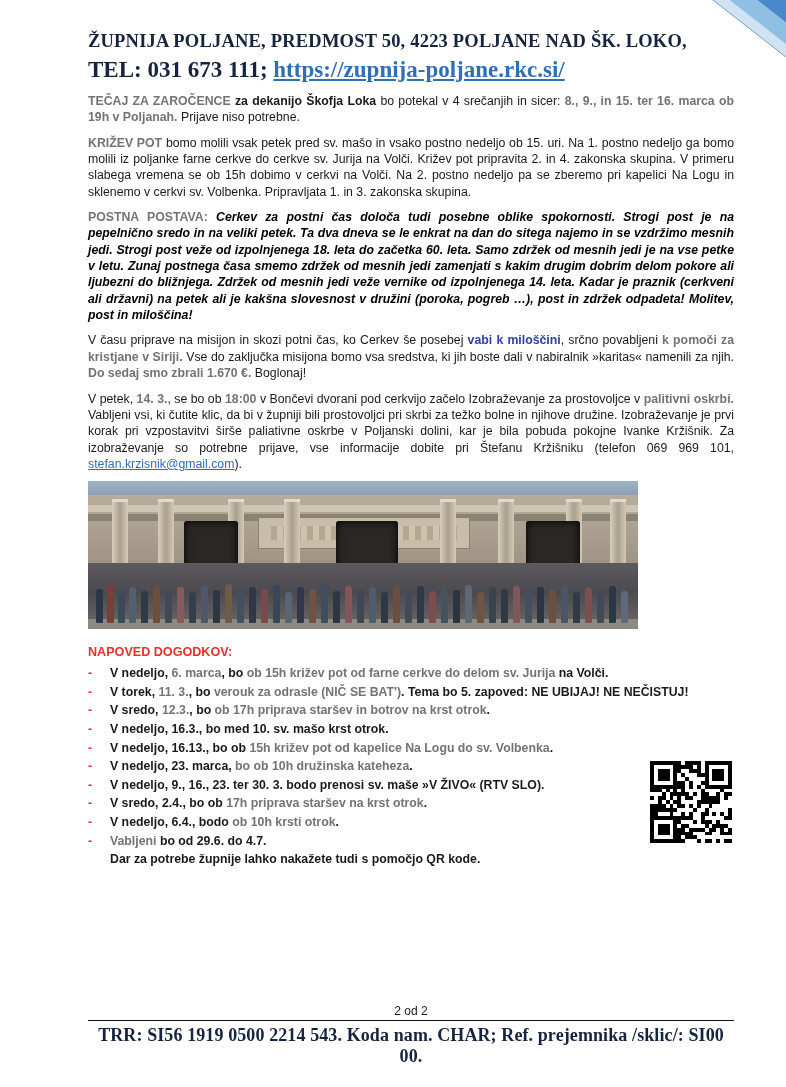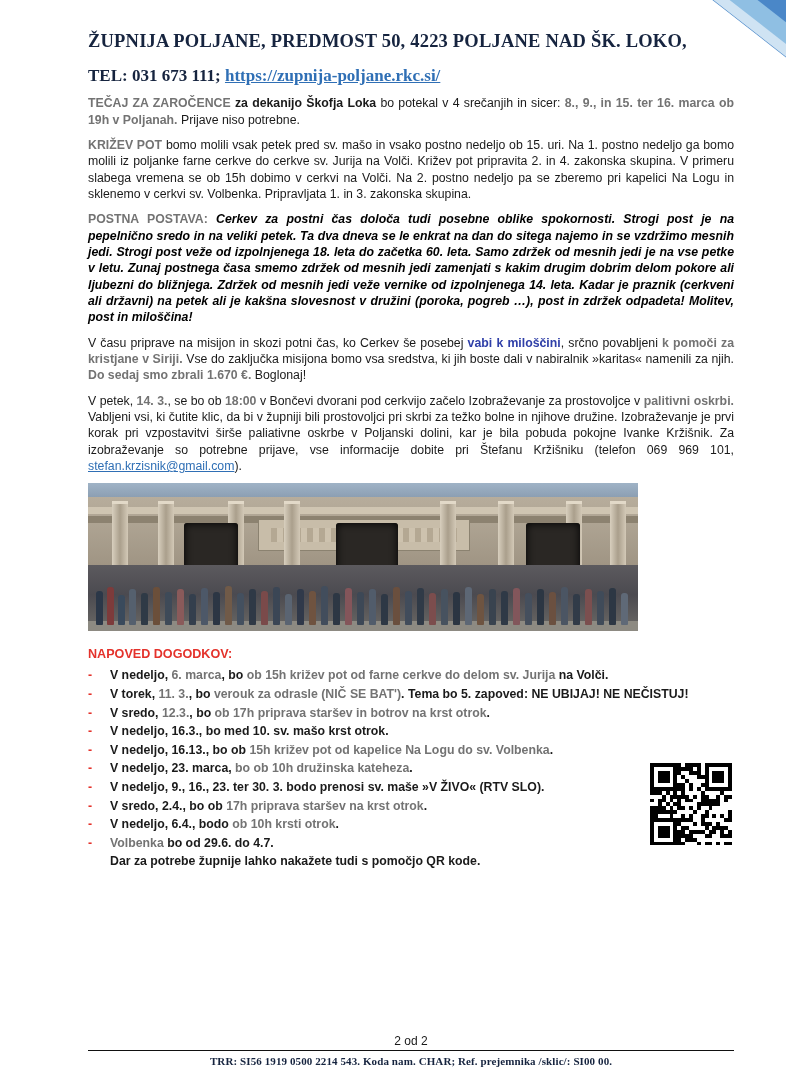--- a/index.html
+++ b/index.html
@@ -70,24 +70,24 @@
     font-family: "Liberation Serif", serif;
     font-weight: bold;
     font-size: 18.5px;
     letter-spacing: 0.2px;
     color: #16243f;
     line-height: 1.25;
   }
   .header-line2 {
     font-family: "Liberation Serif", serif;
     font-weight: bold;
-    font-size: 17px;
+    font-size: 23px;
     color: #16243f;
     line-height: 1.3;
-    margin-top: 12px;
+    margin-top: 2px;
   }
   .header-line2 .link {
     color: #2f6fb5;
     text-decoration: underline;
     font-weight: bold;
   }
 
   .content {
     padding: 8px 52px 0 88px;
     font-size: 12.3px;
@@ -254,21 +254,21 @@
     margin: 0 0 4px 0;
   }
   .page-num {
     font-size: 12px;
     color: #1a1a1a;
     margin-bottom: 2px;
   }
   .footer-trr {
     font-family: "Liberation Serif", serif;
     font-weight: bold;
-    font-size: 11px;
+    font-size: 18px;
     color: #16243f;
     letter-spacing: 0.1px;
     text-align: center;
   }
 </style>
 </head>
 <body>
 
 <div class="page">
 
@@ -887,21 +887,21 @@
     <div class="event-row">
       <div class="bullet">-</div>
       <div class="event-text">
         <span class="bold">V nedeljo, 6.4., bodo </span><span class="red">ob 10h krsti otrok</span><span class="bold">.</span>
       </div>
     </div>
 
     <div class="event-row">
       <div class="bullet">-</div>
       <div class="event-text">
-        <span class="red">Volbenka</span><span class="bold"> bo od 29.6. do 4.7.</span>
+        <span class="red">Vabljeni</span><span class="bold"> bo od 29.6. do 4.7.</span>
       </div>
     </div>
 
     <div class="note-row">
       <span class="bold">Dar za potrebe župnije lahko nakažete tudi s pomočjo QR kode.</span>
     </div>
   </div>
 
   <div class="footer">
     <div class="page-num">2 od 2</div>

